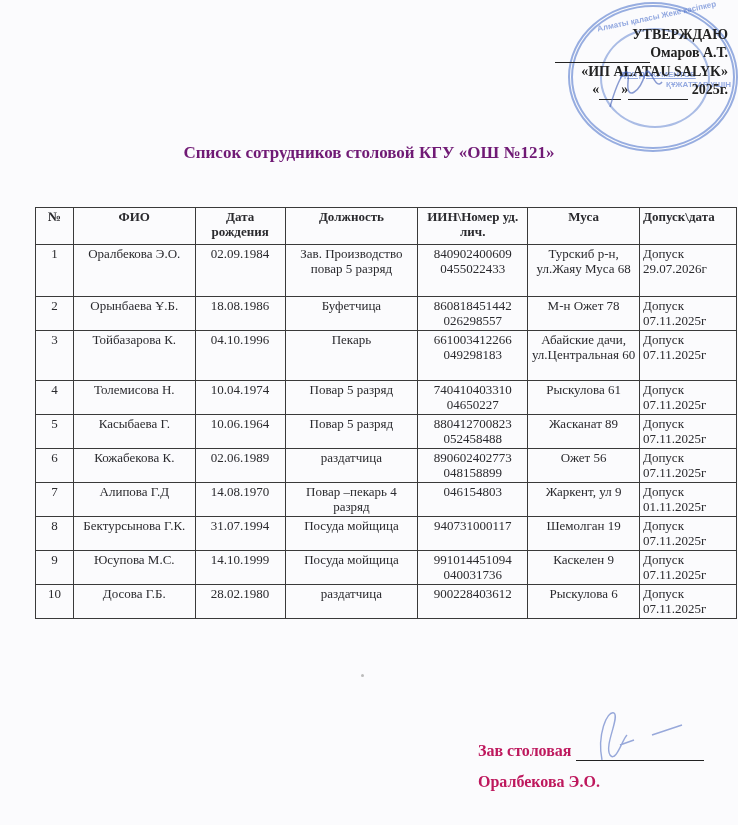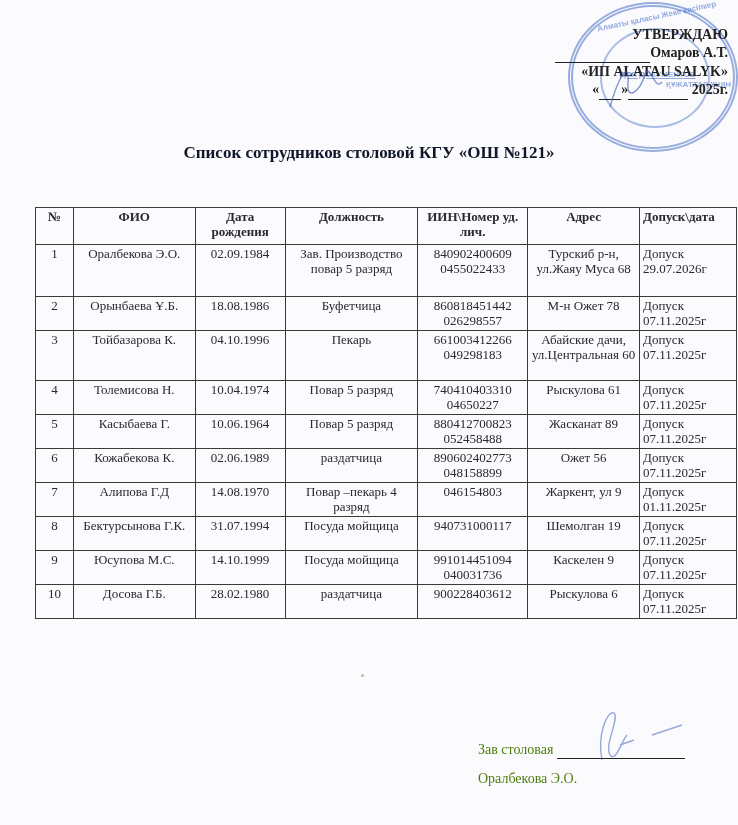--- a/index.html
+++ b/index.html
@@ -26,35 +26,35 @@
     position: absolute; color: rgba(60,100,200,0.55);
     font-family: "Liberation Sans", sans-serif; font-size: 8px; font-weight: bold;
   }
   .approve {
     position: absolute; right: 10px; top: 26px; text-align: right;
     font-weight: bold; font-size: 14px; line-height: 18px; color: #222;
   }
   .approve .line { display: inline-block; border-bottom: 1px solid #222; }
   .title {
     position: absolute; left: 0; width: 738px; top: 143px; text-align: center;
-    font-weight: bold; font-size: 17px; color: #0f172a;
+    font-weight: bold; font-size: 17px; color: #701a75;
   }
   table {
     position: absolute; left: 35px; top: 207px;
     border-collapse: collapse; width: 702px;
     font-size: 13px; line-height: 15px;
   }
   th, td {
     border: 1px solid #3a3a3a; padding: 1px 3px; vertical-align: top;
     text-align: center;
   }
   th { font-weight: bold; height: 34px; }
   td.left { text-align: left; }
   .sig-block {
-    position: absolute; left: 478px; top: 742px; font-weight: normal; font-size: 14px; color: #4d7c0f;
+    position: absolute; left: 478px; top: 742px; font-weight: bold; font-size: 16px; color: #be185d;
   }
   .sig-line { display: inline-block; width: 128px; border-bottom: 1px solid #222; margin-left: 4px; }
   .scribble { position: absolute; }
   .dot { position:absolute; left: 361px; top: 674px; width:3px; height:3px; border-radius:50%; background:#bbb; }
 </style>
 </head>
 <body>
 
 <div class="stamp"></div>
 <div class="stamp-inner"></div>
@@ -90,21 +90,21 @@
       <col style="width:112px">
       <col style="width:97px">
   </colgroup>
   <thead>
     <tr>
       <th>№</th>
       <th>ФИО</th>
       <th>Дата рождения</th>
       <th>Должность</th>
       <th>ИИН\Номер уд. лич.</th>
-      <th>Адрес</th>
+      <th>Муса</th>
       <th style="text-align:left">Допуск\дата</th>
     </tr>
   </thead>
   <tbody>
     <tr style="height:52px">
       <td>1</td>
       <td>Оралбекова Э.О.</td>
       <td>02.09.1984</td>
       <td>Зав. Производство повар 5 разряд</td>
       <td>840902400609 0455022433</td>

